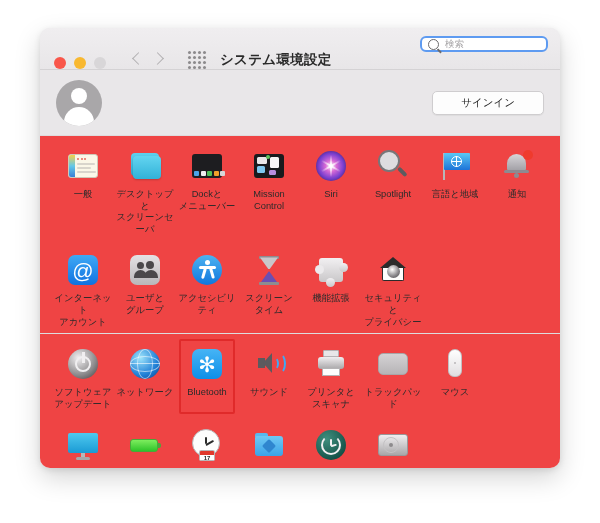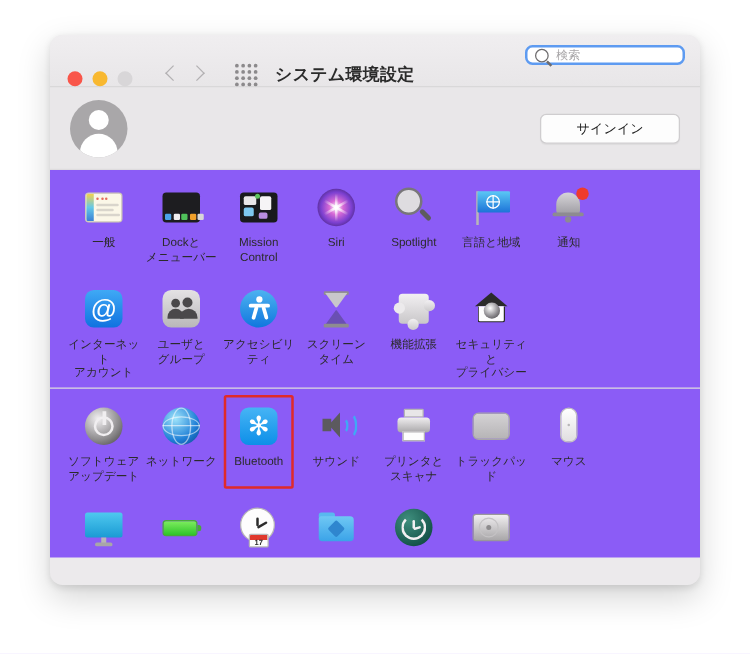--- a/index.html
+++ b/index.html
@@ -109,21 +109,21 @@
     position: absolute; right: 16px; top: 50%; transform: translateY(-50%);
     background: #fdfdfd;
     border: 1px solid #cfcdcf;
     border-radius: 5px;
     padding: 4px 28px;
     font-size: 10.5px; color: #1d1d1d;
     box-shadow: 0 1px 1px rgba(0,0,0,0.05);
   }
 
   
-  .grid-area { background: #8b5cf6; }
+  .grid-area { background: #ef4444; }
   .grid-row {
     display: flex;
     padding: 9px 12px 5px 12px;
   }
   .grid-row.sep { border-top: 1px solid #dedcde; }
   .cell {
     width: 62px;
     display: flex; flex-direction: column; align-items: center;
     position: relative;
     padding-top: 2px;
@@ -413,20 +413,28 @@
                   <i></i>
                 </div>
               <div class="bar" style="top:8px;width:18px"></div>
                 <div class="bar" style="top:12px;width:14px"></div>
               <div class="bar" style="top:16px;width:19px"></div>
               </div>
           </div>
           <div class="lab">一般</div>
         </div>
         <div class="cell">
+          <div class="art ic-desk">
+            <div class="scr"></div>
+              <div class="scr2"></div>
+          </div>
+          <div class="lab">デスクトップと
+スクリーンセーバ</div>
+        </div>
+        <div class="cell">
           <div class="art ic-dock">
             <div class="body"></div>
             <div class="row">
                 <i style="background:#4aa3e8"></i>
                 <i style="background:#f0eef0"></i>
                 <i style="background:#4fc05a"></i>
                 <i style="background:#f0a02a"></i>
                 <i style="background:#d8d6d8"></i>
               </div>
           </div>

